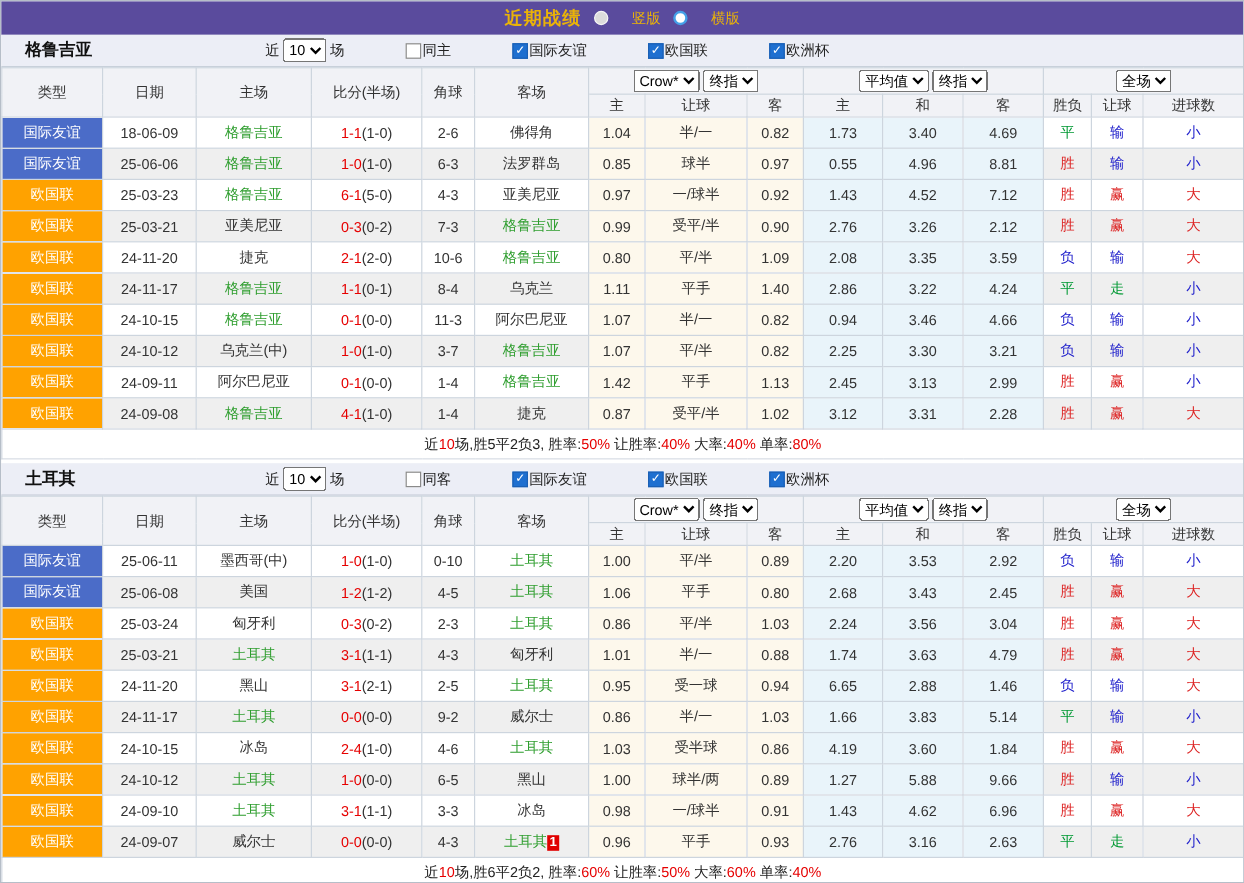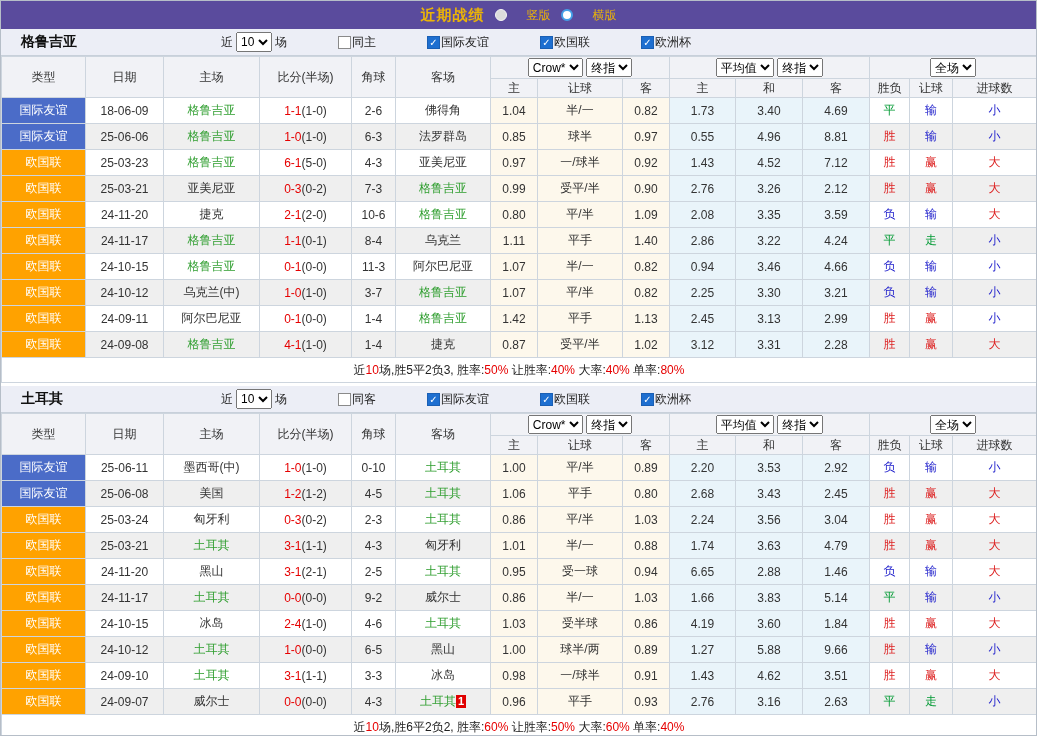--- a/index.html
+++ b/index.html
@@ -532,21 +532,21 @@
           <td>24-09-10</td>
           <td><span class="hl">土耳其</span></td>
           <td><span class="score-main">3-1</span><span class="score-half">(1-1)</span></td>
           <td>3-3</td>
           <td><span>冰岛</span></td>
           <td class="bg-cream">0.98</td>
           <td class="bg-cream">一/球半</td>
           <td class="bg-cream">0.91</td>
           <td class="bg-blue">1.43</td>
           <td class="bg-blue">4.62</td>
-          <td class="bg-blue">3.51</td>
+          <td class="bg-blue">6.96</td>
           <td style="color: rgb(221, 34, 34);">胜</td>
           <td style="color: rgb(221, 34, 34);">赢</td>
           <td style="color: rgb(221, 34, 34);">大</td>
         </tr>
         <tr class="alt">
           <td class="type-cell" style="background: rgb(255, 162, 0);">欧国联</td>
           <td>24-09-07</td>
           <td><span>威尔士</span></td>
           <td><span class="score-main">0-0</span><span class="score-half">(0-0)</span></td>
           <td>4-3</td>

